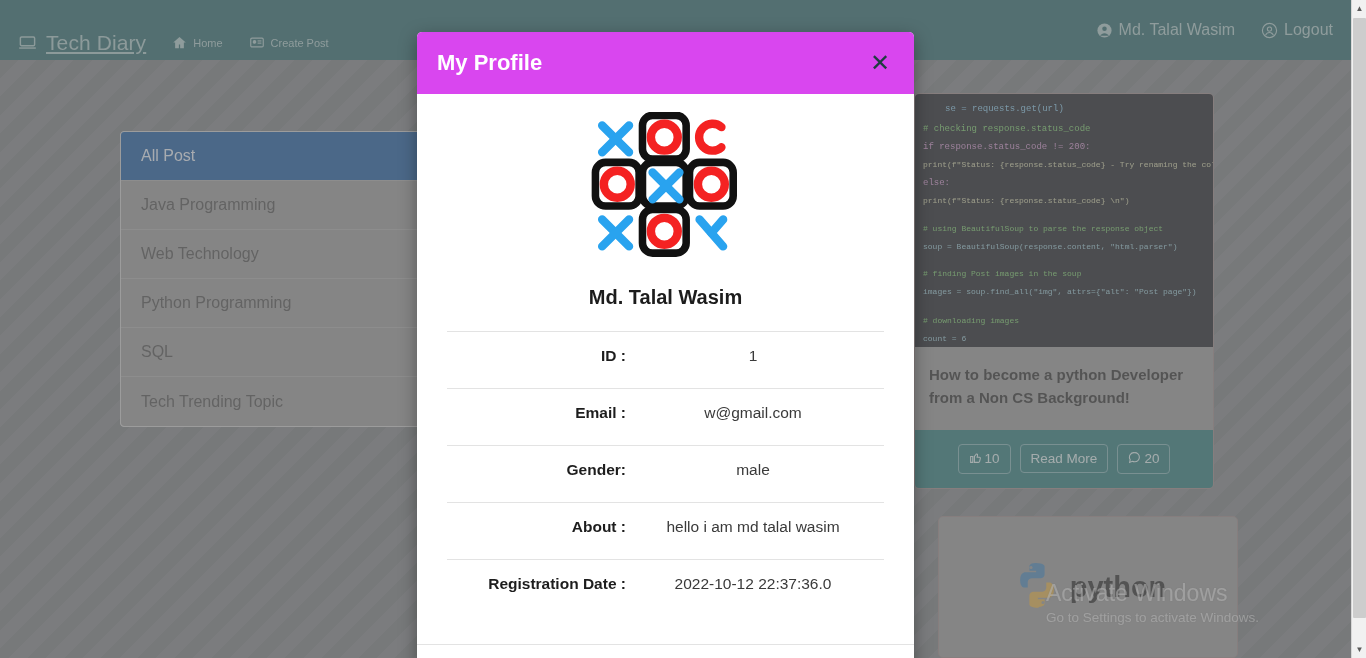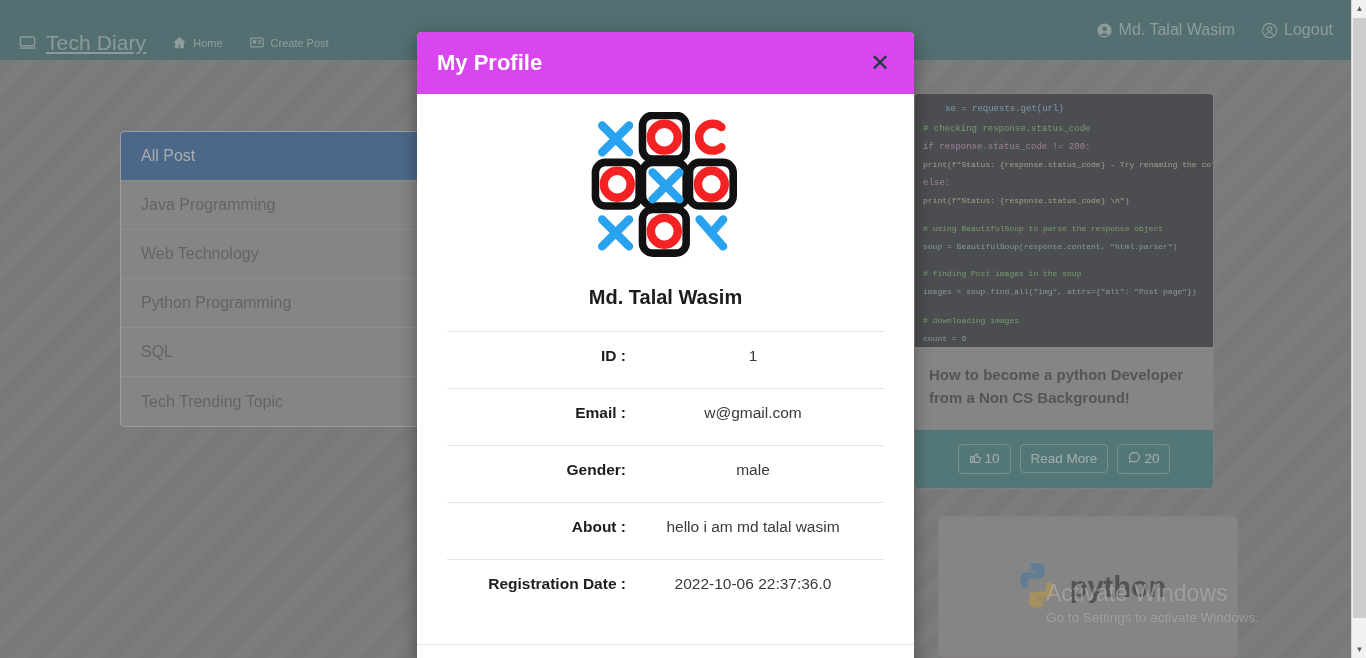--- a/index.html
+++ b/index.html
@@ -458,21 +458,21 @@
     <div class="info-row">
       <div class="info-label">Gender:</div>
       <div class="info-value">male</div>
     </div>
     <div class="info-row">
       <div class="info-label">About :</div>
       <div class="info-value">hello i am md talal wasim</div>
     </div>
     <div class="info-row">
       <div class="info-label">Registration Date :</div>
-      <div class="info-value">2022-10-06 22:37:36.0</div>
+      <div class="info-value">2022-10-12 22:37:36.0</div>
     </div>
   </div>
 
   <div class="modal-footer">
     <button class="btn btn-close">Close</button>
     <button class="btn btn-edit">EDIT</button>
   </div>
 </div>
 
 <div id="watermark">

